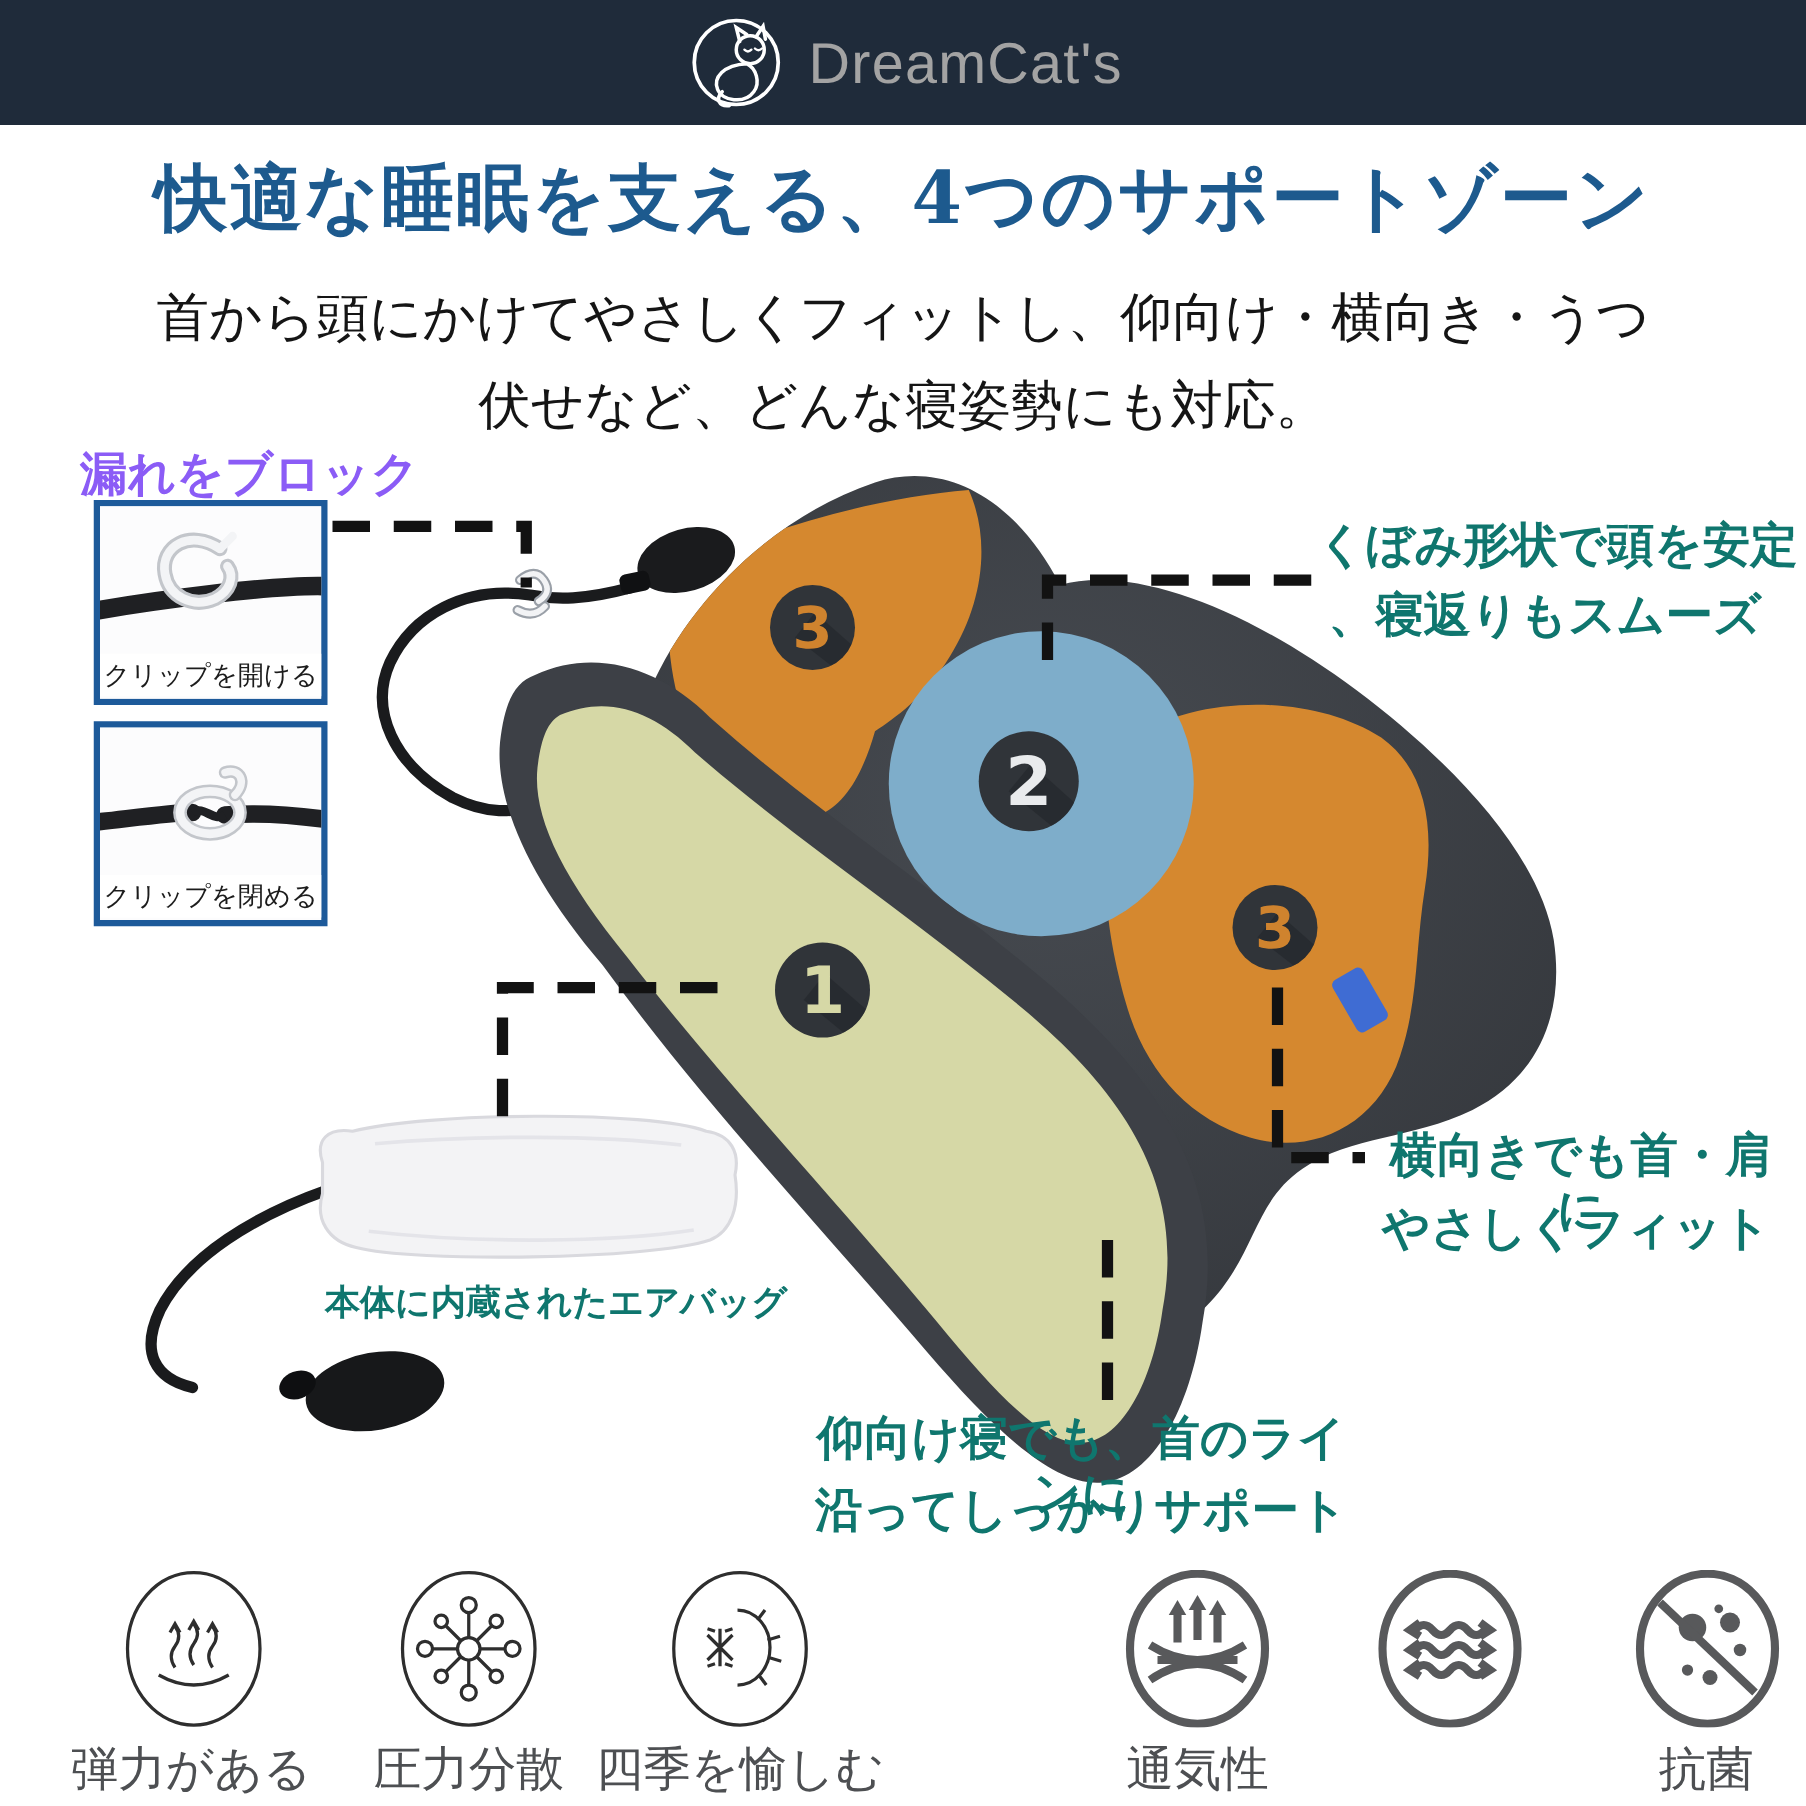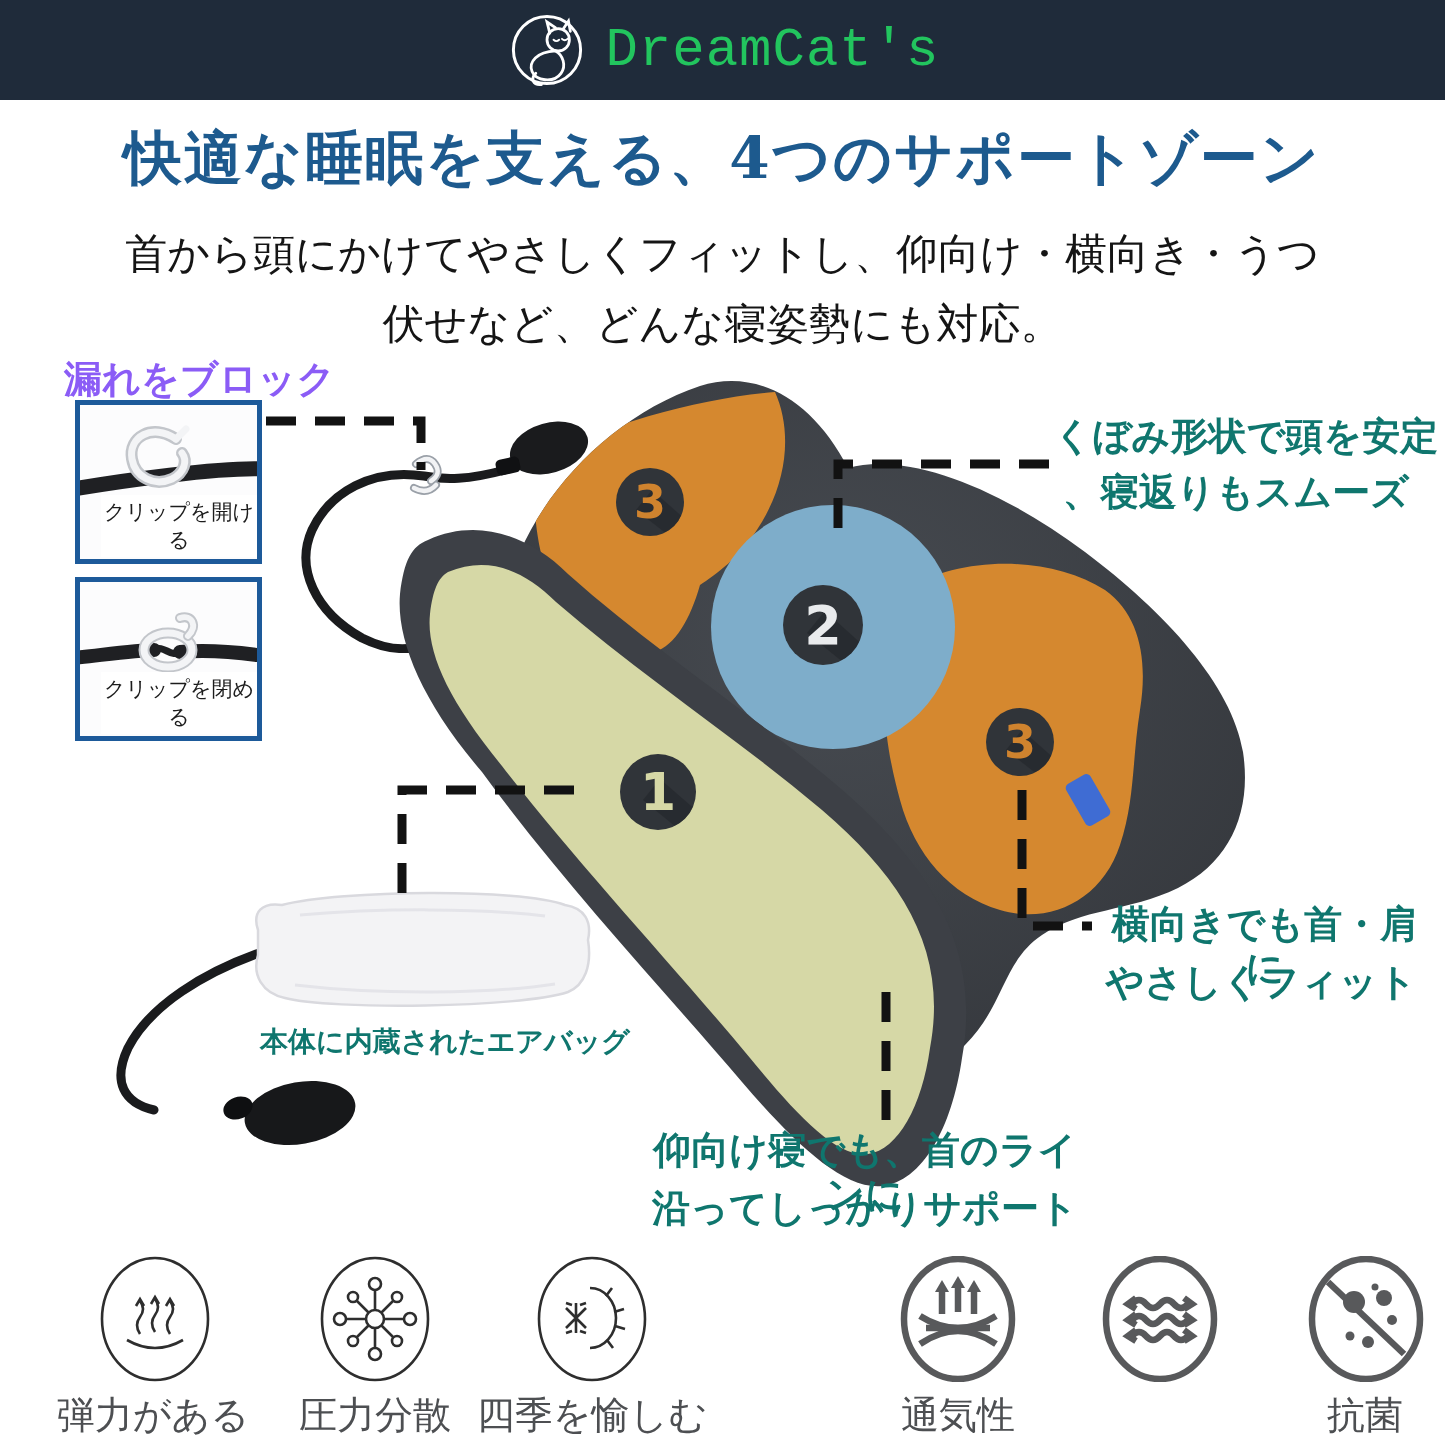--- a/index.html
+++ b/index.html
@@ -7,36 +7,36 @@
     --ink:#191919; --label_gray:#4d4f52; --pillow_charcoal:#3d4046;
     --pillow_charcoal_dark:#303338; --zone_orange:#d5882f; --zone_blue:#7eadca;
     --zone_sage:#d6d8a6; --badge_bg:#303439; --tag_blue:#3f6cd3; --line_black:#121212;
   }
   html,body{margin:0;padding:0;background:#fff;}
   .canvas{position:relative;width:1445px;height:1445px;background:#fff;overflow:hidden;
           font-family:"DejaVu Serif","Liberation Serif",serif;color:var(--ink);}
   
   .header{position:absolute;left:0;top:0;width:1445px;height:100px;background:var(--header_bg);
           display:flex;align-items:center;justify-content:center;gap:16px;}
-  .wordmark{color:#22c55e;font-family:Liberation Mono, monospace;
-            font-size:54px;font-weight:400;letter-spacing:1px;}
+  .wordmark{color:#a3a3a3;font-family:Liberation Sans, sans-serif;
+            font-size:46px;font-weight:400;letter-spacing:1px;}
   
   .page-title{position:absolute;left:0;top:120px;width:1445px;text-align:center;
               color:var(--title_blue);font-weight:bold;font-size:58px;letter-spacing:2px;}
   .subtitle{position:absolute;left:0;width:1445px;text-align:center;font-size:42px;color:#151515;}
   .sub1{top:226px;} .sub2{top:296px;}
   
   .leak-heading{position:absolute;left:64px;top:354px;font-family:"DejaVu Sans","Liberation Sans",sans-serif;
                 font-weight:bold;font-size:38px;color:#8b5cf6;}
   .clip-box{position:absolute;left:75px;width:187px;height:164px;border:5px solid var(--box_border_blue);
             background:#fff;box-sizing:border-box;}
   .clip-box-1{top:400px;} .clip-box-2{top:577px;}
   .clip-photo{position:absolute;inset:0;}
   .clip-caption{position:absolute;left:0;right:0;bottom:2px;background:#fff;text-align:center;
-                font-size:21px;padding:3px 0;color:#1c1c1c;margin-left:21px;}
+                font-size:21px;padding:3px 0;color:#1c1c1c;}
   
   .annot{position:absolute;text-align:center;font-size:38px;color:#0f766e;line-height:1.15;font-weight:bold;}
   .annot-head-1{left:1052px;top:414px;width:388px;}
   .annot-head-2{left:1052px;top:470px;width:368px;}
   .annot-side-1{left:1098px;top:902px;width:334px;}
   .annot-side-2{left:1098px;top:960px;width:326px;}
   .annot-airbag{left:178px;top:1026px;width:534px;font-size:28px;}
   .annot-neck-1{left:645px;top:1128px;width:440px;}
   .annot-neck-2{left:645px;top:1186px;width:440px;}
   

